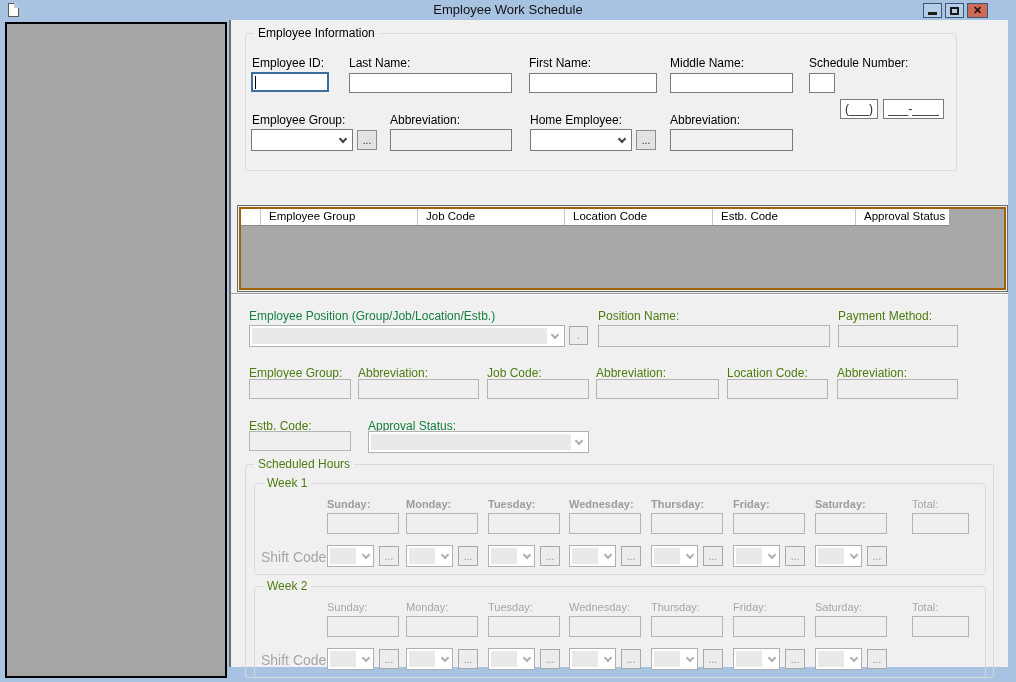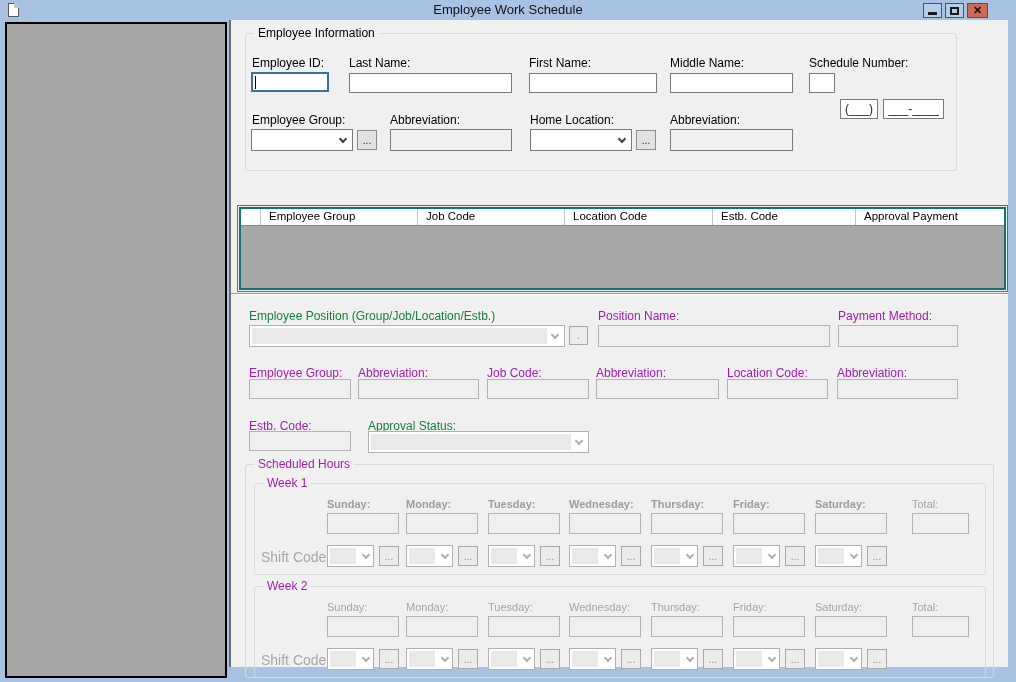--- a/index.html
+++ b/index.html
@@ -39,29 +39,29 @@
   .txt.focused { border: 2px solid #3d6f9e; }
   .caret { position: absolute; width: 1px; height: 13px; background: #000; }
   .mask { text-align: center; letter-spacing: 0px; color: #222; margin-top: 26px; }
 
   .combo { position: absolute; height: 22px; background: #fff; border: 1px solid #7a7a7a; }
   .cv { position: absolute; right: 6px; top: 6px; width: 6px; height: 6px; border-right: 2px solid #444; border-bottom: 2px solid #444; transform: rotate(45deg); }
   .browse { position: absolute; width: 20px; height: 20px; border: 1px solid #8c8c8c; background: #e2e2e2; font-size: 10px; line-height: 9px; text-align: center; color: #222; padding: 0; font-family: "Liberation Sans", sans-serif; }
 
   
   .grid-outer { position: absolute; left: 6px; top: 185px; width: 771px; height: 87px; border: 1px solid #6b6b6b; background: #f0f0f0; padding: 1px; }
-  .grid { border: 2px solid #0f766e; height: 100%; display: flex; flex-direction: column; background: #a8a8a8; }
+  .grid { border: 2px solid #a16207; height: 100%; display: flex; flex-direction: row; background: #a8a8a8; }
   .grid-header { display: flex; background: #fff; height: 17px; border-bottom: 1px solid #8a8a8a; }
   .gh-cell { border-right: 1px solid #c6c6c6; font-size: 11.5px; padding: 1px 4px 0 8px; white-space: nowrap; overflow: hidden; color: #000; }
   .grid-body { flex: 1; background: #a8a8a8; }
 
   .divider { position: absolute; left: 0; top: 273px; width: 100%; height: 2px; border-top: 1px solid #9b9b9b; border-bottom: 1px solid #fdfdfd; }
 
   
-  .dlbl { color: #a21caf; }
+  .dlbl { color: #4d7c0f; }
   .dlbl.b, .dbold { color: #15803d; font-weight: normal; }
   .dtxt { background: #efefef; border: 1px solid #b4b4b4; }
   .dcombo { background: #fff; border: 1px solid #b0b0b0; }
   .combo-fill { position: absolute; left: 2px; top: 2px; bottom: 2px; right: 17px; background: #e9e9e9; }
   .cv.dis { border-color: #b0b0b0; }
   .browse.dis { color: #8f8f8f; border-color: #a8a8a8; background: #ececec; }
 
   
   .weekbox { position: absolute; left: 8px; width: 732px; height: 92px; border: 1px solid #d9d9d9; border-radius: 3px; }
   .dl { position: absolute; top: 14px; font-size: 11px; color: #a6a6a6; white-space: nowrap; }
@@ -113,21 +113,21 @@
       <span class="caret" style="left:9px; top:42px;"></span>
       <input class="txt" style="left: 103px; top: 39px; width: 163px;" value="">
       <input class="txt" style="left: 283px; top: 39px; width: 128px;" value="">
       <input class="txt" style="left: 424px; top: 39px; width: 123px;" value="">
       <input class="txt" style="left: 563px; top: 39px; width: 26px;" value="">
       <input class="txt mask" style="left: 594px; top: 39px; width: 38px;" value="(___)">
       <input class="txt mask" style="left: 637px; top: 39px; width: 61px;" value="___-____">
 
       <span class="lbl" style="left:6px; top:79px;">Employee Group:</span>
       <span class="lbl" style="left:144px; top:79px;">Abbreviation:</span>
-      <span class="lbl" style="left:284px; top:79px;">Home Location:</span>
+      <span class="lbl" style="left:284px; top:79px;">Home Employee:</span>
       <span class="lbl" style="left:424px; top:79px;">Abbreviation:</span>
 
       <div class="combo" style="left:5px; top:95px; width:102px;">
           <span class="cv"></span>
         </div>
       <button class="browse" style="left:111px; top:96px;">...</button>
       <input class="txt ro" style="left: 144px; top: 95px; width: 122px; height: 22px;" readonly="" value="">
       <div class="combo" style="left:284px; top:95px; width:102px;">
           <span class="cv"></span>
         </div>
@@ -136,21 +136,21 @@
     </div>
 
     <div class="grid-outer">
       <div class="grid">
         <div class="grid-header">
           <div class="gh-cell" style="width:20px;"></div>
           <div class="gh-cell" style="width:157px;">Employee Group</div>
           <div class="gh-cell" style="width:147px;">Job Code</div>
           <div class="gh-cell" style="width:148px;">Location Code</div>
           <div class="gh-cell" style="width:143px;">Estb. Code</div>
-          <div class="gh-cell" style="flex:1; border-right:none;">Approval Payment</div>
+          <div class="gh-cell" style="flex:1; border-right:none;">Approval Status</div>
         </div>
         <div class="grid-body"></div>
       </div>
     </div>
 
     <div class="divider"></div>
 
     <span class="lbl dbold" style="left:18px; top:289px;">Employee Position (Group/Job/Location/Estb.)</span>
     <div class="combo dcombo" style="left:18px; top:305px; width:316px;">
         <span class="combo-fill"></span>

